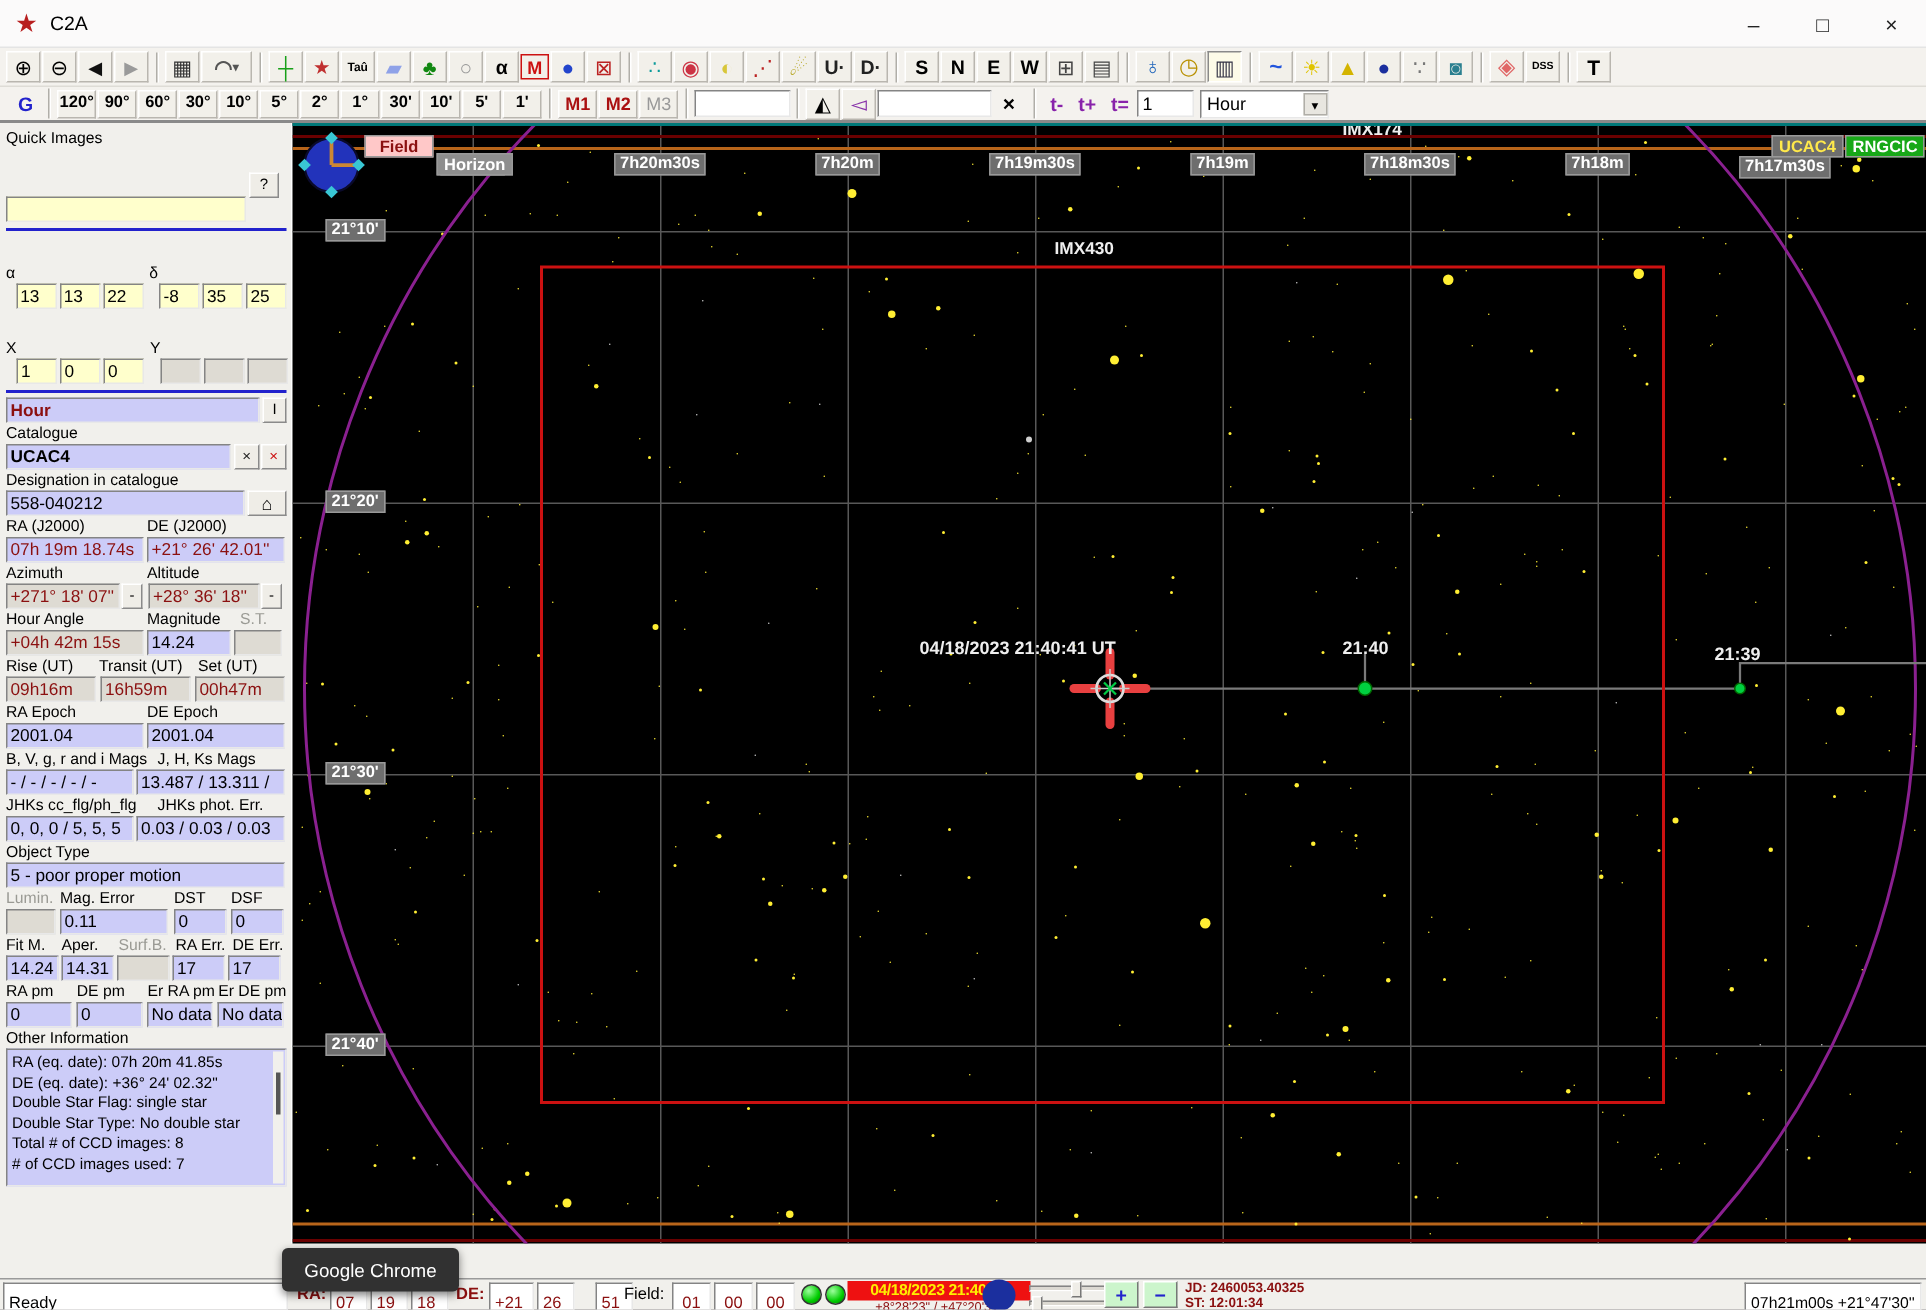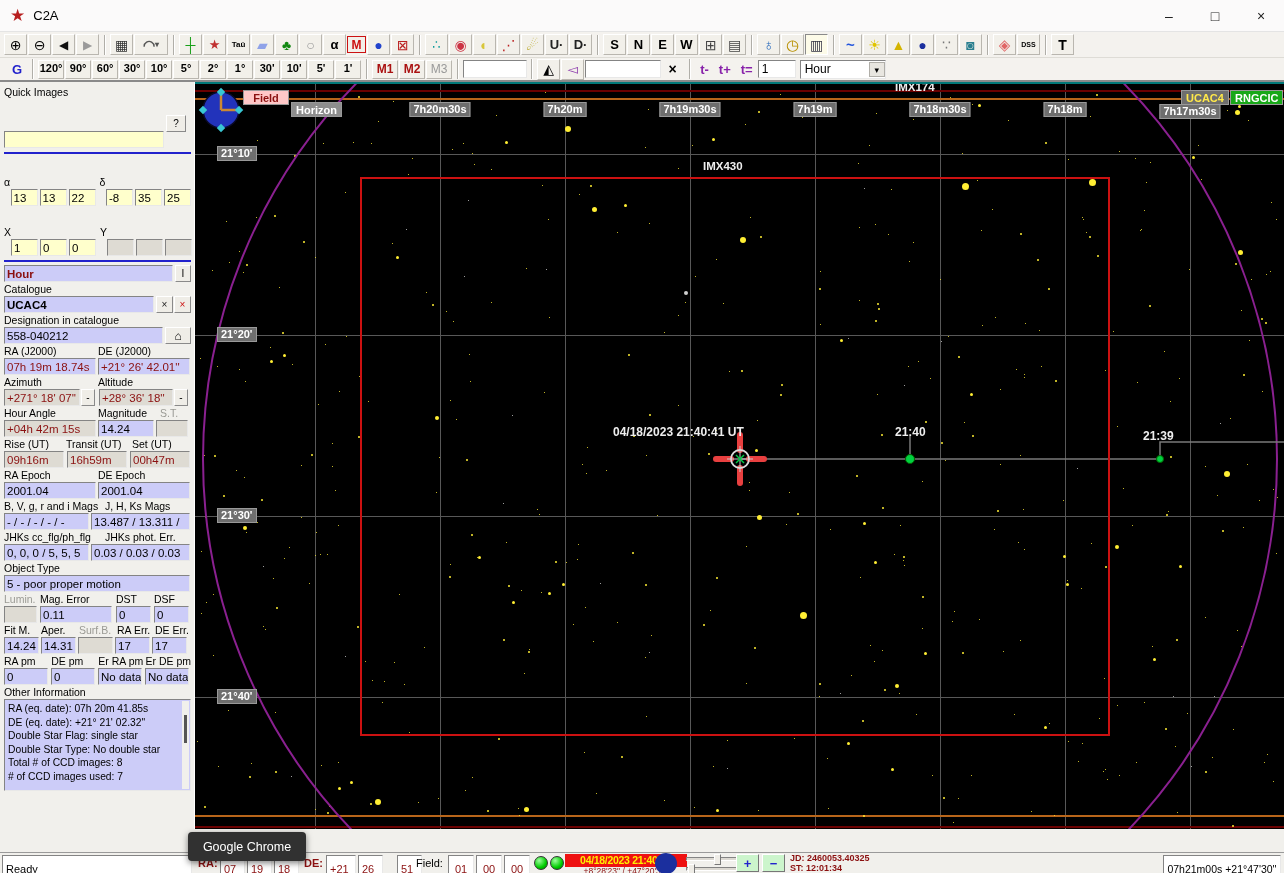--- a/index.html
+++ b/index.html
@@ -400,21 +400,21 @@
         <div class="val lav" style="width:44px;margin-right:3px" data-name="ra-pm-value">0</div>
         <div class="val lav" style="width:44px;margin-right:3px" data-name="de-pm-value">0</div>
         <div class="val lav" style="width:44px;margin-right:3px" data-name="er-ra-pm-value">No data</div>
         <div class="val lav" style="width:44px" data-name="er-de-pm-value">No data</div>
       </div>
       <div class="srow">
           <span class="lbl" data-name="other-info-label">Other Information</span>
         </div>
       <div id="otherinfo" data-name="other-info-box">
         <div data-name="info-line">RA (eq. date):  07h 20m 41.85s</div>
-        <div data-name="info-line">DE (eq. date):  +21° 21' 02.32"</div>
+        <div data-name="info-line">DE (eq. date):  +36° 24' 02.32"</div>
         <div data-name="info-line">Double Star Flag: single star</div>
         <div data-name="info-line">Double Star Type: No double star</div>
         <div data-name="info-line">Total # of CCD images: 8</div>
         <div data-name="info-line"># of CCD images used: 7</div>
         <div class="sb" data-name="scrollbar">
             <i></i>
           </div>
       </div>
     </div>
 

